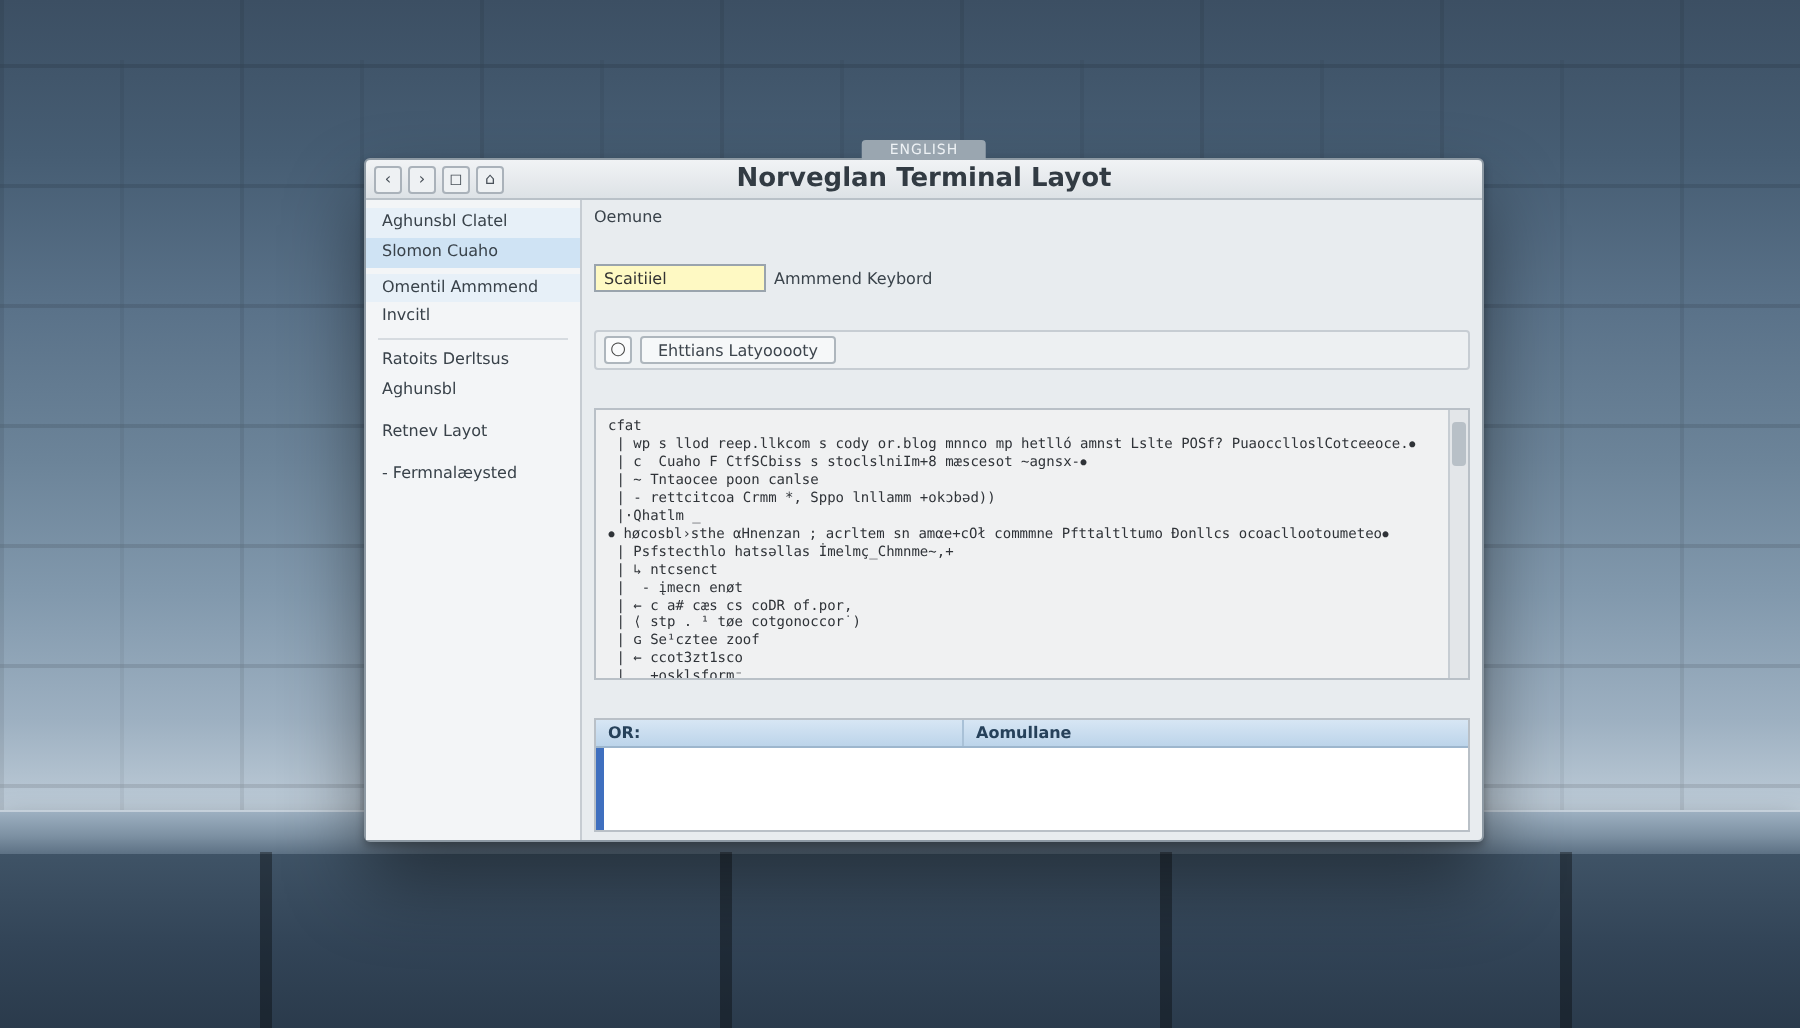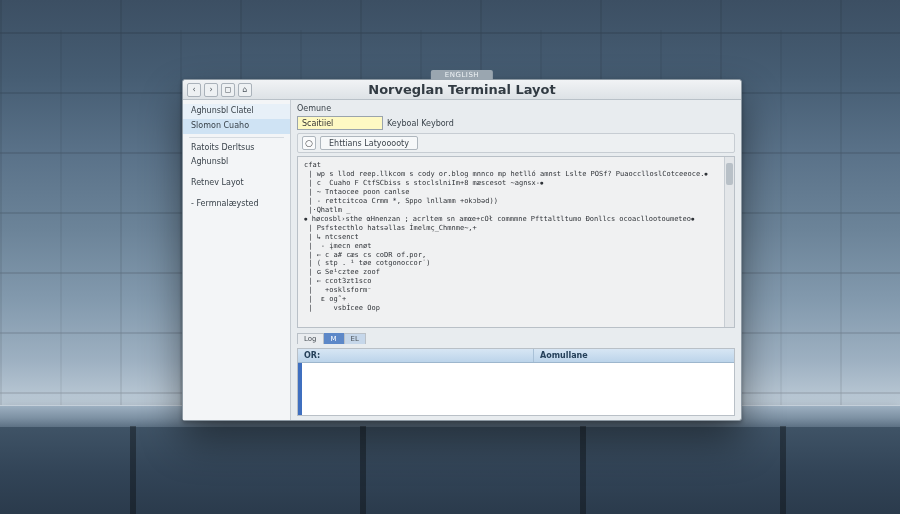--- a/index.html
+++ b/index.html
@@ -64,21 +64,21 @@
 
   
   .sidebar { width:108px; background:#f3f5f7; border-right:1px solid #c6ccd2; padding:4px 0; }
   .sidebar .grp { margin-bottom:3px; }
   .sidebar .item { padding:2px 8px; font-size:8px; color:#39424a; line-height:1.35; }
   .sidebar .item.sel { background:#cfe3f4; }
   .sidebar .item.hi  { background:#e7f0f8; }
   .sidebar hr { border:none; border-top:1px solid #d6dbe0; margin:3px 6px; }
 
   
-  .main { flex:1; display:flex; flex-direction:column; min-width:0; padding:4px 6px 4px 6px; gap:3px; }
+  .main { flex:1; display:flex; flex-direction:column; min-width:0; padding:4px 6px 4px 6px; gap:19px; }
 
   .field-row { display:flex; align-items:center; gap:4px; }
   .lbl { font-size:8px; color:#3a434b; }
   .textbox { height:14px; border:1px solid #9aa4ad; background:#fef9c3; padding:0 4px; font-size:8px; color:#333; display:flex; align-items:center; }
   .textbox.small{ width:86px; }
   .trail { font-size:8px; color:#3a434b; }
 
   .toolbar-row { display:flex; align-items:center; gap:4px; border:1px solid #c7cdd3; background:#edf0f2; padding:2px 4px; border-radius:2px; }
   .iconbtn { width:14px; height:14px; border:1px solid #aeb6bd; background:#fafbfc; border-radius:2px;
     display:flex; align-items:center; justify-content:center; font-size:9px; color:#444; }
@@ -101,21 +101,21 @@
     background:#e9ecef; color:#495057; }
   .tabstrip .tbl.active { background:#5d88c8; color:#fff; border-color:#5d88c8; }
   .tabstrip .tbl.alt { background:#c6d7ea; }
   .tabstrip .spacer { flex:1; height:1px; }
 
   .table {
     height:68px; border:1px solid #b9c0c7; background:#fff; display:flex; flex-direction:column;
   }
   .thead { display:flex; background:linear-gradient(180deg,#d7e6f4,#bcd4ea); border-bottom:1px solid #9db6cd; }
   .thead .th { font-size:8px; font-weight:600; color:#26415a; padding:2px 6px; border-right:1px solid #a9c1d7; }
-  .thead .th:first-child{ width:236px; }
+  .thead .th:first-child{ width:184px; }
   .thead .th:last-child{ flex:1; border-right:none; }
   .tbody { flex:1; display:flex; }
   .tbody .gutter { width:4px; background:#3f6fbf; }
   .tbody .area { flex:1; }
 </style>
 </head>
 <body>
 <div class="scene">
   <div class="bricks"></div>
   <div class="shelf"></div>
@@ -145,37 +145,41 @@
       <div class="title-text">Norveglan Terminal Layot</div>
     </div>
 
     <div class="body">
 
       <div class="sidebar">
         <div class="grp">
           <div class="item hi">Aghunsbl Clatel</div>
           <div class="item sel">Slomon Cuaho</div>
         </div>
+        <div class="grp">
+          <div class="item hi">Omentil Ammmend</div>
+          <div class="item">Invcitl</div>
+        </div>
         <hr>
         <div class="item">Ratoits Derltsus</div>
         <div class="item">Aghunsbl</div>
         <div style="height:6px"></div>
         <div class="item">Retnev Layot</div>
         <div style="height:6px"></div>
         <div class="item">- Fermnalæysted</div>
       </div>
 
       <div class="main">
 
         <div class="field-row">
           <span class="lbl">Oemune</span>
         </div>
         <div class="field-row">
           <div class="textbox small">Scaitiiel</div>
-          <span class="trail">Keyboal Keybord</span>
+          <span class="trail">Ammmend Keybord</span>
         </div>
 
         <div class="toolbar-row">
           <div class="iconbtn">
               <span>○</span>
             </div>
           <div class="button-like">Ehttians Latyooooty</div>
         </div>
 
         <div class="editor">
@@ -194,26 +198,20 @@
  | ɢ Se¹cztee zoof
  | ← ccot3zt1sco
  |   +osklsform⁻
  |  ɛ og˜+
  |     vsbİcee Oop</div>
           <div class="editor-scrollbar">
             <div class="thumb"></div>
           </div>
         </div>
 
-        <div class="tabstrip">
-          <div class="tbl">Log</div>
-          <div class="tbl active">M</div>
-          <div class="tbl alt">EL</div>
-          <div class="spacer"></div>
-        </div>
 
         <div class="table">
           <div class="thead">
             <div class="th">OR:</div>
             <div class="th">Aomullane</div>
           </div>
           <div class="tbody">
             <div class="gutter"></div>
             <div class="area"></div>
           </div>

